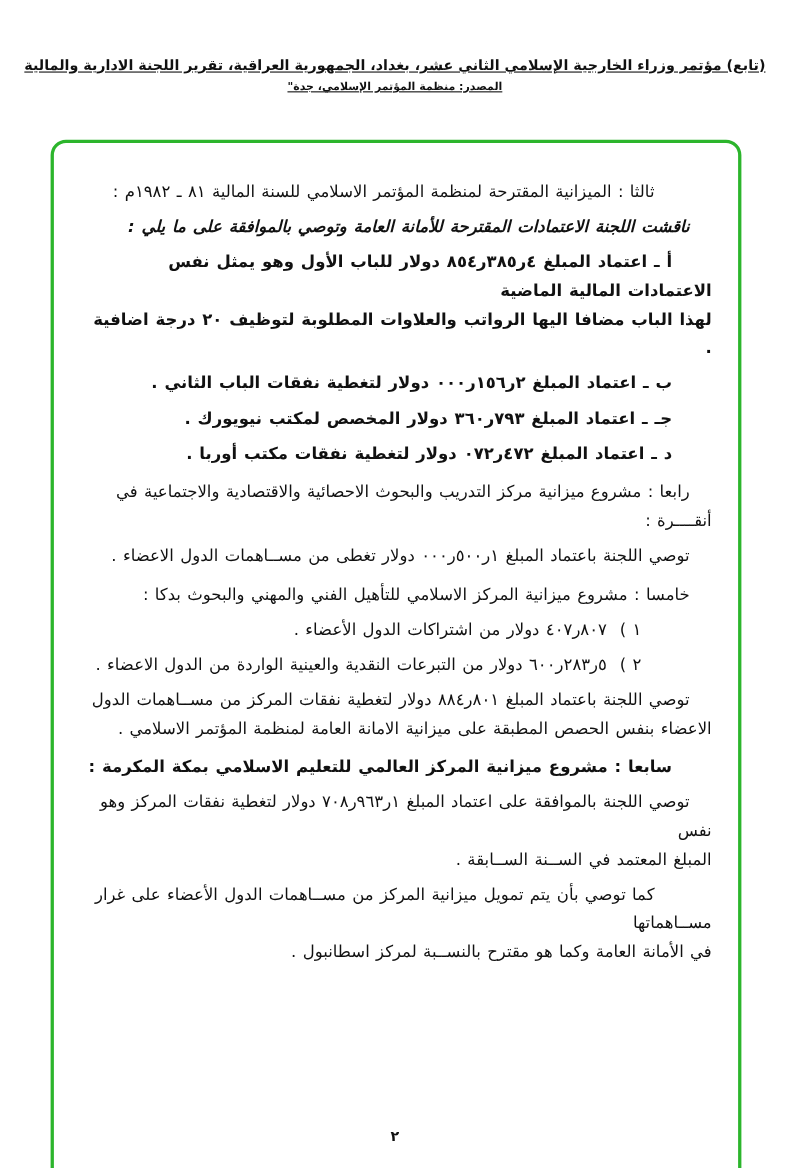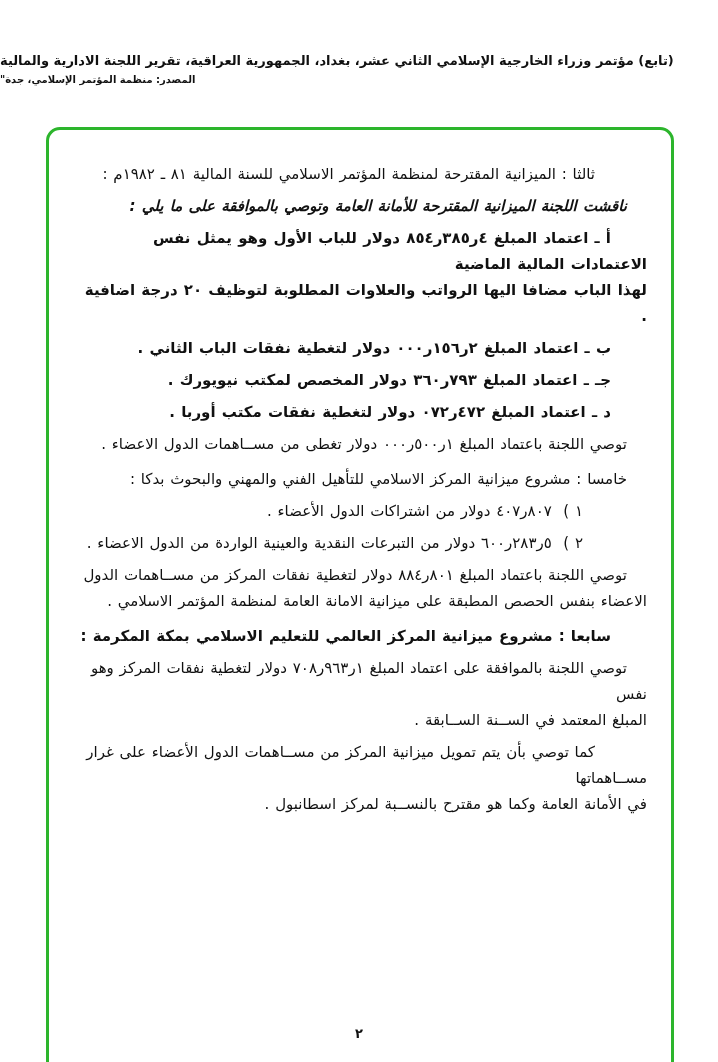--- a/index.html
+++ b/index.html
@@ -6,21 +6,21 @@
   .page{
     position:relative;
     width:718px;height:1062px;
     background:#ffffff;
     font-family:"DejaVu Sans",sans-serif;
     color:#111;
     overflow:hidden;
   }
   .hdr{
     position:absolute;top:52px;left:0;right:0;
-    text-align:left;direction:rtl;
+    text-align:center;direction:rtl;text-decoration:underline;
   }
   .hdr1{font-size:13px;font-weight:bold;line-height:18px;}
   .hdr2{font-size:10px;font-weight:bold;margin-top:4px;}
   .frame{
     position:absolute;
     left:46px;top:127px;
     width:628px;height:994px;
     box-sizing:border-box;
     border:3px solid #2cb52c;
     border-radius:14px;
@@ -53,26 +53,28 @@
 
 <div class="page">
 
   <div class="hdr">
     <div class="hdr1">(تابع) مؤتمر وزراء الخارجية الإسلامي الثاني عشر، بغداد، الجمهورية العراقية، تقرير اللجنة الادارية والمالية</div>
     <div class="hdr2">المصدر: منظمة المؤتمر الإسلامي، جدة"</div>
   </div>
 
   <div class="frame" style="border-color: rgb(44, 181, 44);">
     <p class="sec i3">ثالثا : الميزانية المقترحة لمنظمة المؤتمر الاسلامي للسنة المالية ٨١ ـ ١٩٨٢م :</p>
-    <p class="i1 lede">ناقشت اللجنة الميزانية المقترحة للأمانة العامة وتوصي بالموافقة على ما يلي :</p>
+    <p class="i1 lede">ناقشت اللجنة الاعتمادات المقترحة للأمانة العامة وتوصي بالموافقة على ما يلي :</p>
     <p class="i2">أ ـ اعتماد المبلغ ٤ر٣٨٥ر٨٥٤ دولار للباب الأول وهو يمثل نفس الاعتمادات المالية الماضية
 لهذا الباب مضافا اليها الرواتب والعلاوات المطلوبة لتوظيف ٢٠ درجة اضافية .</p>
     <p class="i2">ب ـ اعتماد المبلغ ٢ر١٥٦ر٠٠٠ دولار لتغطية نفقات الباب الثاني .</p>
     <p class="i2">جـ ـ اعتماد المبلغ ٧٩٣ر٣٦٠ دولار المخصص لمكتب نيويورك .</p>
     <p class="i2">د ـ اعتماد المبلغ ٤٧٢ر٠٧٢ دولار لتغطية نفقات مكتب أوربا .</p>
+    <p class="sec i1">رابعا : مشروع ميزانية مركز التدريب والبحوث الاحصائية والاقتصادية والاجتماعية في
+أنقــــرة :</p>
     <p class="i1">توصي اللجنة باعتماد المبلغ ١ر٥٠٠ر٠٠٠ دولار تغطى من مســاهمات الدول الاعضاء .</p>
     <p class="sec i1">خامسا : مشروع ميزانية المركز الاسلامي للتأهيل الفني والمهني والبحوث بدكا :</p>
     <p class="i4">١ )  ٨٠٧ر٤٠٧ دولار من اشتراكات الدول الأعضاء .</p>
     <p class="i4">٢ )  ٥ر٢٨٣ر٦٠٠ دولار من التبرعات النقدية والعينية الواردة من الدول الاعضاء .</p>
     <p class="i1">توصي اللجنة باعتماد المبلغ ٨٠١ر٨٨٤ دولار لتغطية نفقات المركز من مســاهمات الدول
 الاعضاء بنفس الحصص المطبقة على ميزانية الامانة العامة لمنظمة المؤتمر الاسلامي .</p>
     <p class="sec i2">سابعا : مشروع ميزانية المركز العالمي للتعليم الاسلامي بمكة المكرمة :</p>
     <p class="i1">توصي اللجنة بالموافقة على اعتماد المبلغ ١ر٩٦٣ر٧٠٨ دولار لتغطية نفقات المركز وهو نفس
 المبلغ المعتمد في الســنة الســابقة .</p>
     <p class="i3">كما توصي بأن يتم تمويل ميزانية المركز من مســاهمات الدول الأعضاء على غرار مســاهماتها

